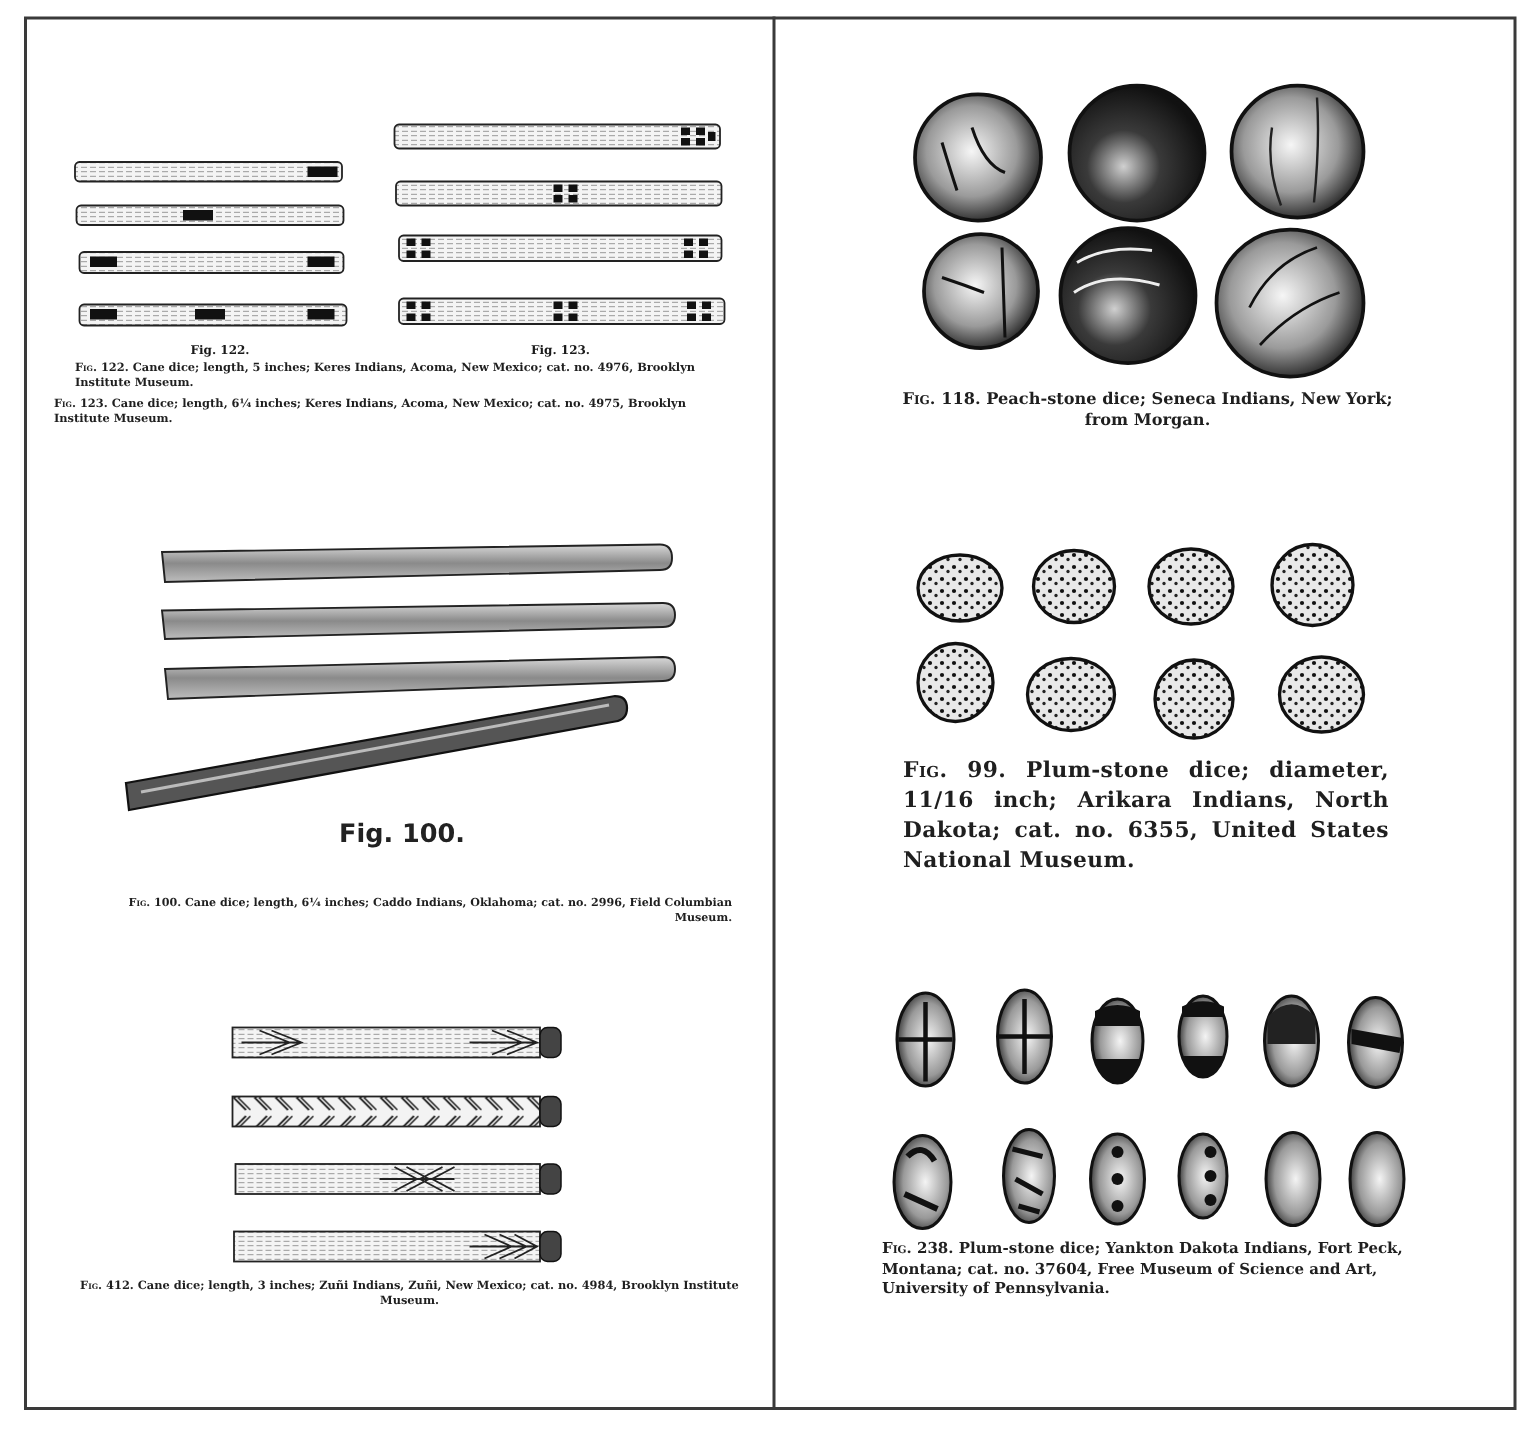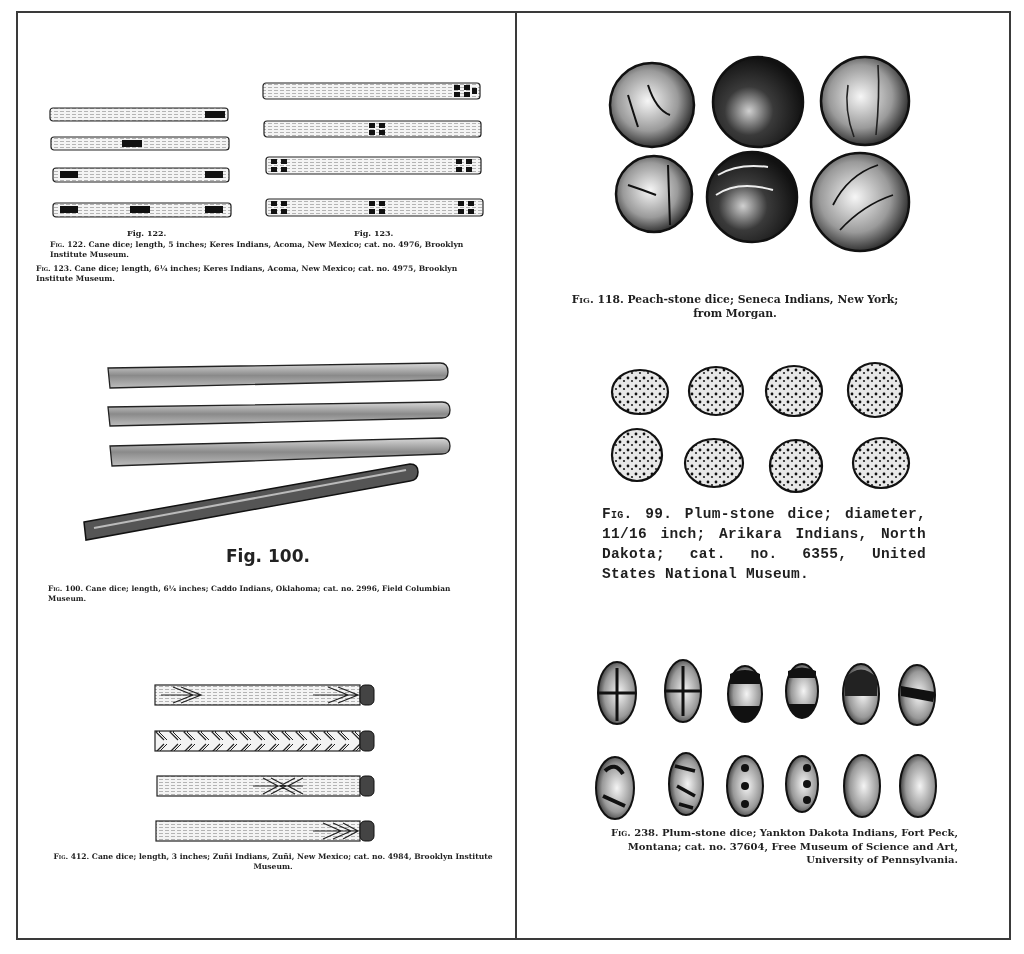--- a/index.html
+++ b/index.html
@@ -5,21 +5,21 @@
   html, body { margin: 0; padding: 0; background: #ffffff; }
   body { width: 1024px; height: 954px; position: relative; overflow: hidden; font-family: "DejaVu Serif", serif; color: #1a1a1a; }
   .frame { position: absolute; left: 16px; top: 11px; width: 995px; height: 929px; border: 2px solid #3a3a3a; box-sizing: border-box; }
   .divider { position: absolute; left: 515px; top: 11px; width: 2px; height: 929px; background: #3a3a3a; }
   .cap { position: absolute; font-family: "DejaVu Serif", serif; font-weight: bold; color: #1f1f1f; }
   .cap .sc { font-variant: small-caps; }
   .small { font-size: 7.6px; line-height: 9.5px; }
   .center { text-align: center; }
   .figlabel { position: absolute; font-size: 8px; font-weight: bold; font-family: "DejaVu Serif", serif; }
   .biglabel { position: absolute; font-size: 17px; font-weight: bold; font-family: "DejaVu Sans", sans-serif; color: #222; }
-  .medcap { font-size: 14.5px; line-height: 20px; text-align: justify; letter-spacing: 0.3px; font-family: Liberation Mono, monospace; }
+  .medcap { font-size: 14.5px; line-height: 20px; text-align: justify; letter-spacing: 0.3px; }
   .cap11 { font-size: 10.8px; line-height: 14px; }
   .cap10 { font-size: 10px; line-height: 13.5px; }
   svg { position: absolute; overflow: visible; }
 </style>
 </head>
 <body>
 
 <div class="frame"></div>
 <div class="divider"></div>
 
@@ -116,21 +116,21 @@
   </defs>
   <path d="M28 8 L360 3 Q368 3 368 12 Q368 20 360 20 L30 28 Z" fill="url(#cane)" stroke="#222" stroke-width="1.3"></path>
   <path d="M28 47 L362 42 Q370 42 370 50 Q370 58 362 58 L30 66 Z" fill="url(#cane)" stroke="#222" stroke-width="1.3"></path>
   <path d="M30 86 L362 78 Q370 78 370 86 Q370 94 362 94 L32 106 Z" fill="url(#cane)" stroke="#222" stroke-width="1.3"></path>
   <path d="M4 162 L330 104 Q338 104 338 112 Q338 120 330 121 L6 180 Z" fill="#555" stroke="#111" stroke-width="1.5"></path>
   <path d="M14 168 L326 110" stroke="#bbb" stroke-width="2" fill="none"></path>
 </svg>
 
 <div class="biglabel" style="left:226px;top:546px;">Fig. 100.</div>
 
-<div class="cap small" style="left:48px;top:584px;width:440px;font-size:7.4px;">
+<div class="cap small" style="left:48px;top:597px;width:440px;font-size:7.4px;text-align:right;">
   <span class="sc">Fig. 100.</span>
   <span>Cane dice; length, 6¼ inches; Caddo Indians, Oklahoma; cat. no. 2996, Field Columbian Museum.</span>
 </div>
 
 <svg style="left:153px;top:682px;" width="225" height="165" viewBox="0 0 225 165">
   <defs>
     <pattern id="chev" width="14" height="20" patternUnits="userSpaceOnUse">
       <rect width="14" height="20" fill="#f3f3f3"></rect>
       <path d="M11 2 L3 10 L11 18" fill="none" stroke="#222" stroke-width="1.2"></path>
       <path d="M14 2 L6 10 L14 18" fill="none" stroke="#222" stroke-width="1"></path>
@@ -177,21 +177,21 @@
   <circle cx="257" cy="46" r="44" fill="url(#peach)" stroke="#111" stroke-width="2.5"></circle>
   <path d="M270 10 Q272 40 268 80 M240 30 Q236 55 246 82" stroke="#222" stroke-width="1.6" fill="none"></path>
   <circle cx="46" cy="139" r="38" fill="url(#peach)" stroke="#111" stroke-width="2.5"></circle>
   <path d="M60 110 L62 170 M20 130 Q35 135 48 140" stroke="#111" stroke-width="2" fill="none"></path>
   <circle cx="144" cy="142" r="45" fill="url(#peachDark)" stroke="#111" stroke-width="2.5"></circle>
   <path d="M110 120 Q130 108 160 112 M108 140 Q130 125 165 135" stroke="#eee" stroke-width="2" fill="none"></path>
   <circle cx="252" cy="147" r="49" fill="url(#peach)" stroke="#111" stroke-width="2.5"></circle>
   <path d="M225 150 Q240 120 270 110 M232 175 Q255 150 285 140" stroke="#111" stroke-width="1.8" fill="none"></path>
 </svg>
 
-<div class="cap cap11 center" style="left:570px;top:259px;width:330px;margin-top:34px;">
+<div class="cap cap11 center" style="left:600px;top:259px;width:330px;">
   <span class="sc">Fig. 118.</span>
   <span>Peach-stone dice; Seneca Indians, New York; from Morgan.</span>
 </div>
 
 <svg style="left:610px;top:360px;" width="300" height="130" viewBox="0 0 300 130">
   <defs>
     <pattern id="speck" width="8" height="8" patternUnits="userSpaceOnUse">
       <rect width="8" height="8" fill="#e8e8e8"></rect>
       <circle cx="2" cy="2" r="1.4" fill="#111"></circle>
         <circle cx="6" cy="5" r="1.1" fill="#222"></circle>
@@ -248,16 +248,16 @@
       <circle cx="150" cy="130" r="4"></circle>
       <circle cx="150" cy="148" r="4"></circle>
   <circle cx="212" cy="112" r="4"></circle>
       <circle cx="212" cy="128" r="4"></circle>
       <circle cx="212" cy="144" r="4"></circle>
     </g>
   <path d="M10 115 Q20 105 28 118 M8 140 L30 150" stroke="#111" stroke-width="4" fill="none"></path>
   <path d="M80 110 L100 115 M82 130 L100 140 M84 148 L98 152" stroke="#111" stroke-width="3.5" fill="none"></path>
 </svg>
 
-<div class="cap cap10" style="left:588px;top:826px;width:370px;text-align:right;">
+<div class="cap cap10" style="left:588px;top:826px;width:370px;">
   <span class="sc">Fig. 238.</span>
   <span>Plum-stone dice; Yankton Dakota Indians, Fort Peck, Montana; cat. no. 37604, Free Museum of Science and Art, University of Pennsylvania.</span>
 </div>
 
 </body></html>

